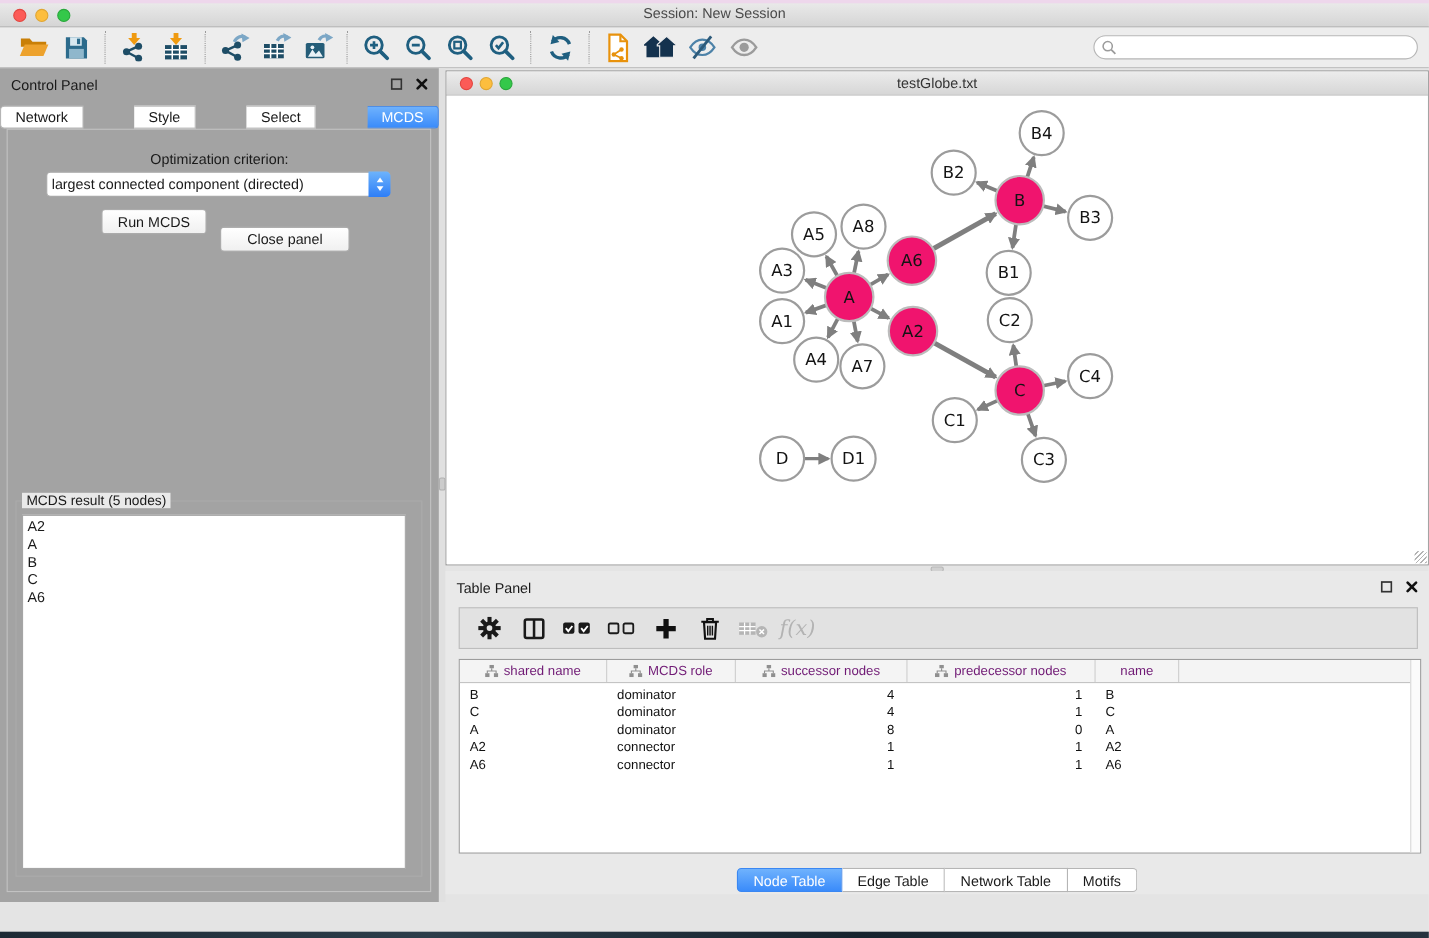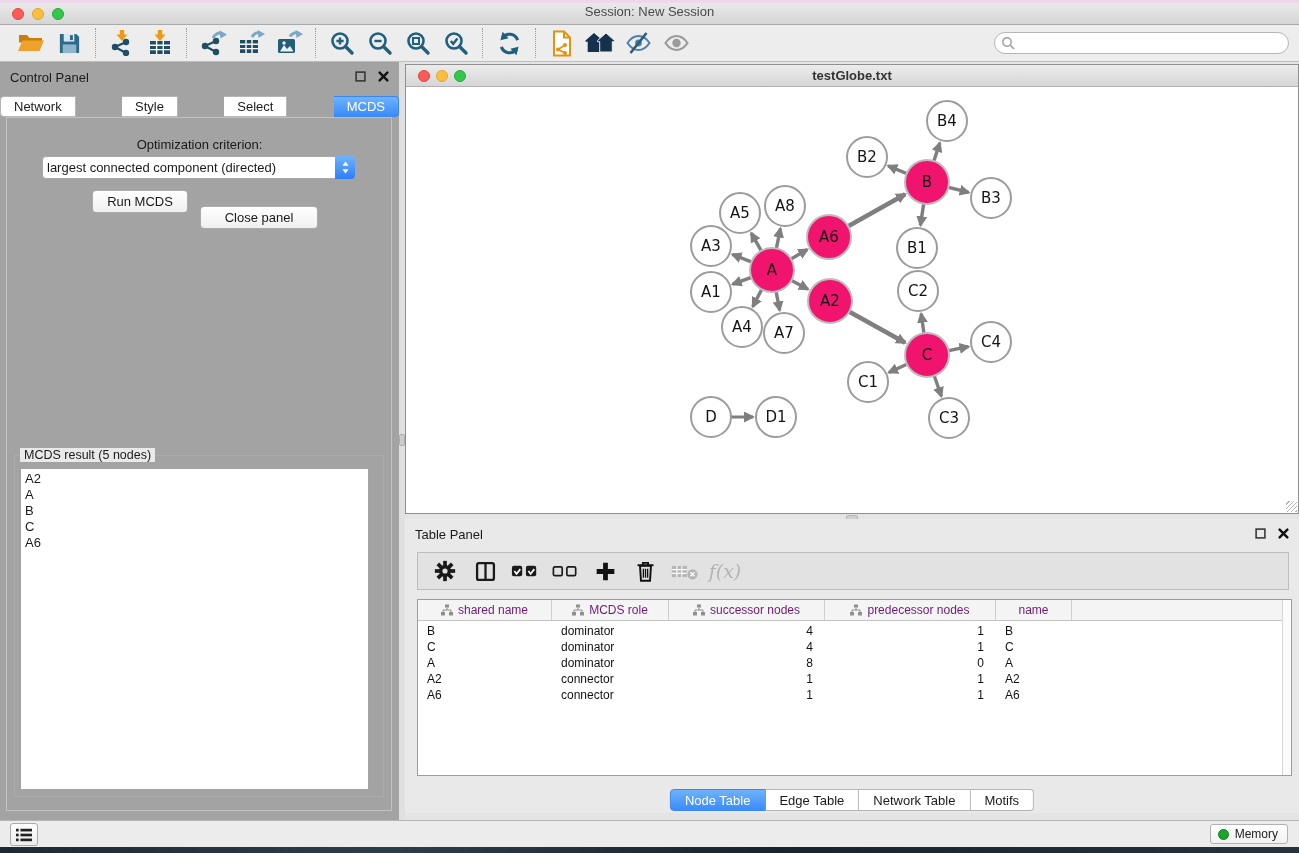--- a/index.html
+++ b/index.html
@@ -63,21 +63,21 @@
   .v-grip { position:absolute; left:0px; top:372px; width:6px; height:12px; background:#cccccc;
     border:1px solid #b0b0b0; border-radius:2px; }
 
   
   .right-area { position:absolute; left:405px; top:62px; width:894px; height:758px; }
 
   
   .net-window { position:absolute; left:0; top:2px; width:894px; height:450px; background:#fff;
     border:1px solid #8f8f8f; }
   .nw-titlebar { position:absolute; left:0; top:0; right:0; height:22px;
-    background:linear-gradient(#ececec,#d6d6d6); border-bottom:1px solid #b0b0b0;font-weight:bold; }
+    background:linear-gradient(#ececec,#d6d6d6); border-bottom:1px solid #b0b0b0; }
   .nw-lights { position:absolute; left:12px; top:5px; display:flex; gap:6px; }
   .nw-lights .light { width:12px; height:12px; }
   .nw-title { position:absolute; left:0; right:0; top:3px; text-align:center; font-size:13px; color:#333; }
   .nw-canvas { position:absolute; left:0; top:22px; right:0; bottom:0; background:#fff; overflow:hidden; }
   .nw-grip { position:absolute; right:1px; bottom:1px; width:11px; height:11px;
     background:repeating-linear-gradient(135deg,transparent 0 2px,#b3b3b3 2px 3px); cursor:nwse-resize; }
 
   .h-grip { position:absolute; left:441px; top:453px; width:12px; height:5px; background:#d0d0d0;
     border:1px solid #b5b5b5; border-radius:2px; }
 
@@ -610,33 +610,15 @@
       </div>
       <div class="tp-tabs" id="tp-tabs">
           <div class="tab active first">Node Table</div>
           <div class="tab">Edge Table</div>
           <div class="tab">Network Table</div>
           <div class="tab last">Motifs</div>
         </div>
     </div>
   </div>
 
-  <div class="status-bar">
-    <div class="sb-list-btn">
-      <svg width="18" height="16" viewBox="0 0 20 18">
-        <g fill="#222">
-          <rect x="1" y="2" width="3" height="3"></rect>
-            <rect x="6" y="2" width="13" height="3"></rect>
-          <rect x="1" y="7.5" width="3" height="3"></rect>
-            <rect x="6" y="7.5" width="13" height="3"></rect>
-          <rect x="1" y="13" width="3" height="3"></rect>
-            <rect x="6" y="13" width="13" height="3"></rect>
-        </g>
-      </svg>
-    </div>
-    <div class="memory-btn">
-      <span class="memory-dot"></span>
-      <span>Memory</span>
-    </div>
-  </div>
   <div class="desktop-strip"></div>
 
 </div>
 
 </body></html>

